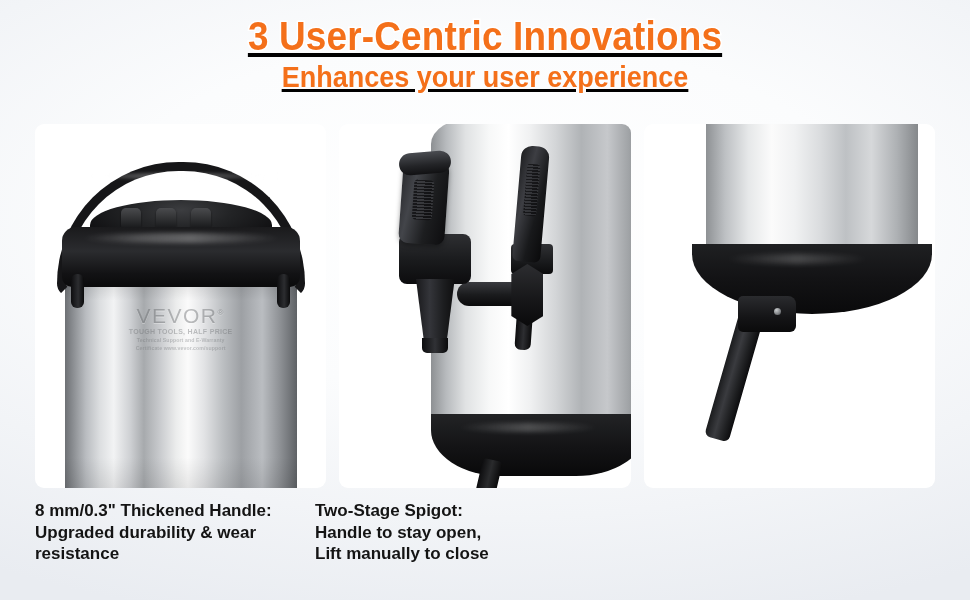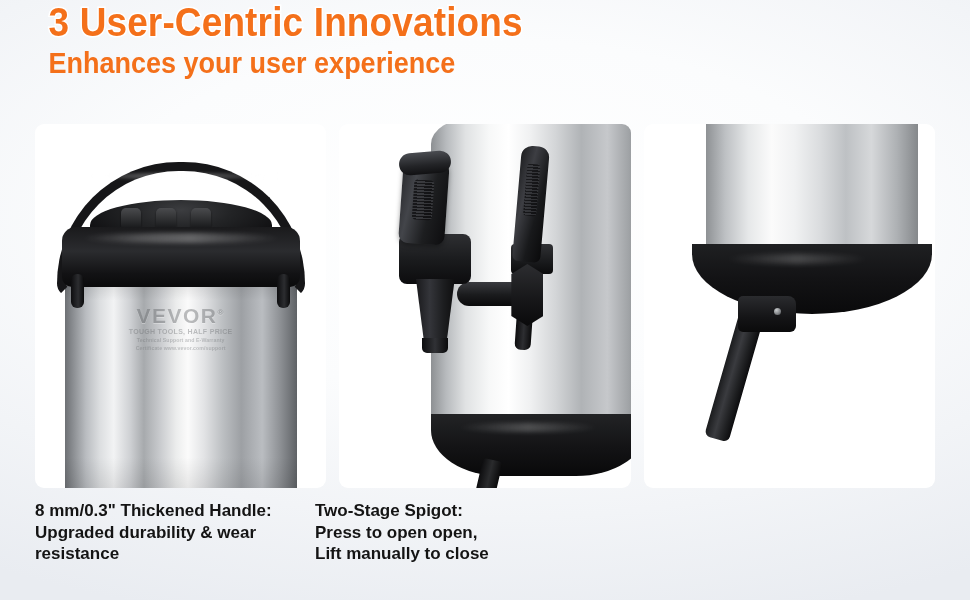--- a/index.html
+++ b/index.html
@@ -15,21 +15,23 @@
     font-family: "Liberation Sans", sans-serif;
     background:
       radial-gradient(ellipse 900px 420px at 50% 36%, #ffffff 0%, #fbfcfd 42%, #f2f4f7 72%, #e9ecf1 100%),
       linear-gradient(180deg, #eef0f4 0%, #f4f6f8 45%, #fafbfc 100%);
   }
 
   
   .header {
     position: absolute;
     top: 0; left: 0; right: 0;
-    text-align: left;
+    text-align: center;
+    padding-top: 14px;
+    text-decoration: underline;
   }
   .title {
     font-family: "Liberation Sans Narrow", "Liberation Sans", sans-serif;
     font-weight: 700;
     font-size: 41px;
     line-height: 44px;
     letter-spacing: 0.2px;
     color: #f4701a;
     transform: scaleX(0.9);
     -webkit-text-stroke: 3.2px #ffffff;
@@ -93,21 +95,21 @@
     left: 50%;
     transform: translateX(-50%);
     width: 130px;
     text-align: center;
     z-index: 4;
     opacity: 0.40;
     pointer-events: none;
   }
   .p1-brand-name {
     font-family: "Liberation Sans Narrow", "Liberation Sans", sans-serif;
-    font-weight: 700;
+    font-weight: 400;
     font-size: 21px;
     letter-spacing: 1.5px;
     color: #5d6063;
     text-shadow: 0 1px 0 rgba(255,255,255,0.75);
     line-height: 21px;
   }
   .p1-brand-name sup { font-size: 8px; vertical-align: super; }
   .p1-brand-tag {
     font-family: "Liberation Sans Narrow", "Liberation Sans", sans-serif;
     font-weight: 700;
@@ -504,17 +506,17 @@
       <div class="p3-bolt"></div>
     </div>
 
   </div>
 
   <div class="captions">
     <div class="caption c1">8 mm/0.3" Thickened Handle:
 Upgraded durability &amp; wear
 resistance</div>
     <div class="caption c2">Two-Stage Spigot:
-Press to open open,
+Handle to stay open,
 Lift manually to close</div>
   </div>
 
 </div>
 
 </body></html>

